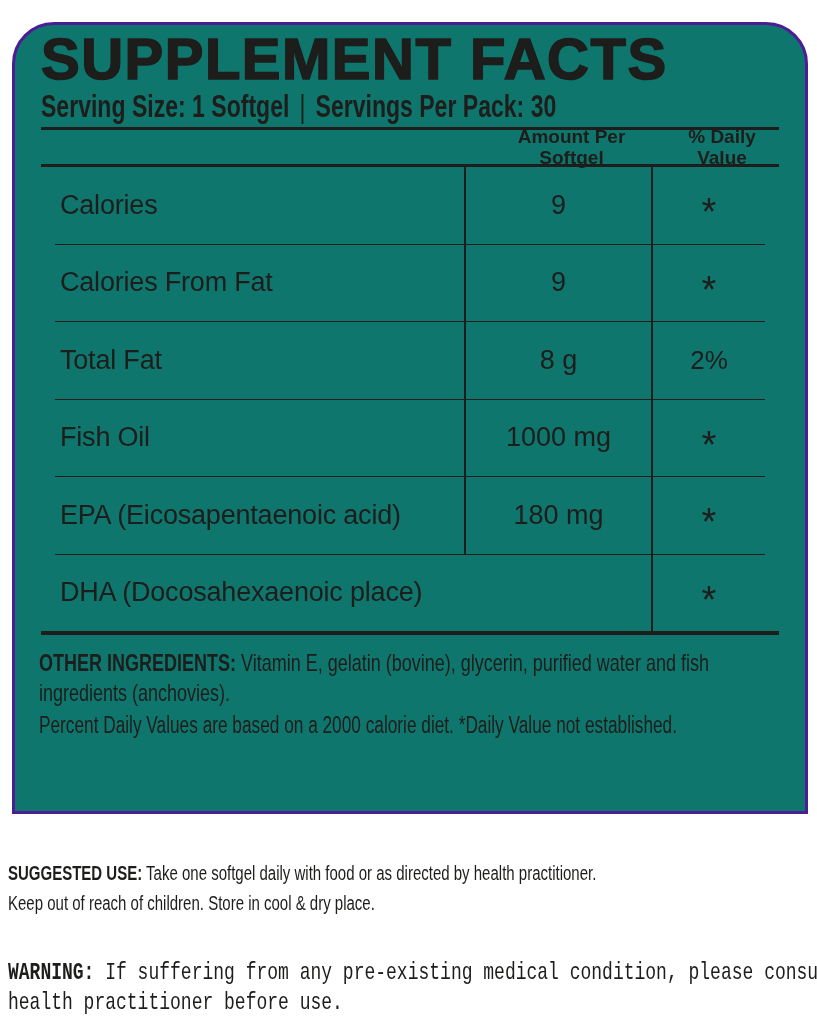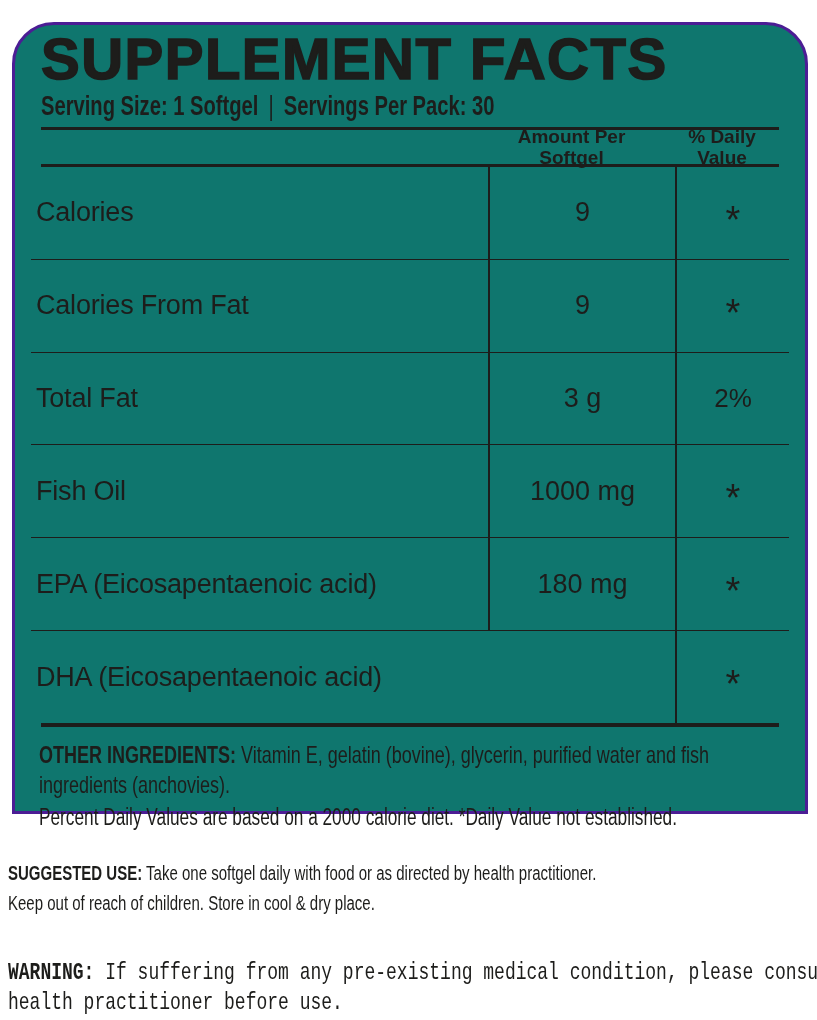--- a/index.html
+++ b/index.html
@@ -22,41 +22,41 @@
     margin: 8px 26px 0;
     font-size: 58px;
     font-weight: bold;
     letter-spacing: 1.5px;
     line-height: 52px;
     white-space: nowrap;
     -webkit-text-stroke: 1.6px #1d1d1b;
   }
   .serving {
     margin: 6px 26px 6px;
-    font-size: 28px;
+    font-size: 32px;
     font-weight: bold;
     height: 30px;
     line-height: 30px;
     white-space: nowrap;
   }
   .sq { display: inline-block; width: max-content; transform-origin: 0 50%; }
   .serving .sq { transform: scaleX(0.72); }
   .sep { margin: 0 14px; font-weight: 400; }
   .rule  { height: 3px; background: #1d1d1b; margin: 0 26px; }
   .rule-thick { height: 4px; background: #1d1d1b; margin: 0 26px; }
   
   .hrow { height: 34px; margin: 0 26px; display: flex; align-items: center; }
   .h-spacer { flex: 1; }
   .hcell {
     font-size: 19px; font-weight: bold; text-align: center; line-height: 21px;
   }
   .h-amt { width: 187px; }
   .h-dv  { width: 114px; }
   
-  .tbl { margin: 0 16px; height: 556px; display: flex; flex-direction: column; }
+  .tbl { margin: 0 40px; height: 464px; display: flex; flex-direction: column; }
   .trow { flex: 1; display: flex; border-top: 1.5px solid #1d1d1b; }
   .trow:first-child { border-top: none; }
   .c-label {
     flex: 1; display: flex; align-items: center;
     padding-left: 5px; font-size: 27px; letter-spacing: -0.2px;
   }
   .c-amt {
     width: 187px; border-left: 2px solid #1d1d1b;
     display: flex; align-items: center; justify-content: center;
     font-size: 27px;
@@ -117,39 +117,39 @@
     </div>
     <div class="trow">
       <div class="c-label">Calories From Fat</div>
       <div class="c-amt">9</div>
       <div class="c-dv">
           <span class="dv-star">*</span>
         </div>
     </div>
     <div class="trow">
       <div class="c-label">Total Fat</div>
-      <div class="c-amt">3 g</div>
+      <div class="c-amt">8 g</div>
       <div class="c-dv">2%</div>
     </div>
     <div class="trow">
       <div class="c-label">Fish Oil</div>
       <div class="c-amt">1000 mg</div>
       <div class="c-dv">
           <span class="dv-star">*</span>
         </div>
     </div>
     <div class="trow">
       <div class="c-label">EPA (Eicosapentaenoic acid)</div>
       <div class="c-amt">180 mg</div>
       <div class="c-dv">
           <span class="dv-star">*</span>
         </div>
     </div>
     <div class="trow">
-      <div class="c-label">DHA (Eicosapentaenoic acid)</div>
+      <div class="c-label">DHA (Docosahexaenoic place)</div>
       <div class="c-dv">
           <span class="dv-star">*</span>
         </div>
     </div>
   </div>
 
   <div class="rule-thick"></div>
 
   <div class="oi">
     <p class="sq"><b>OTHER INGREDIENTS:</b> <span>Vitamin E, gelatin (bovine), glycerin, purified water and fish

